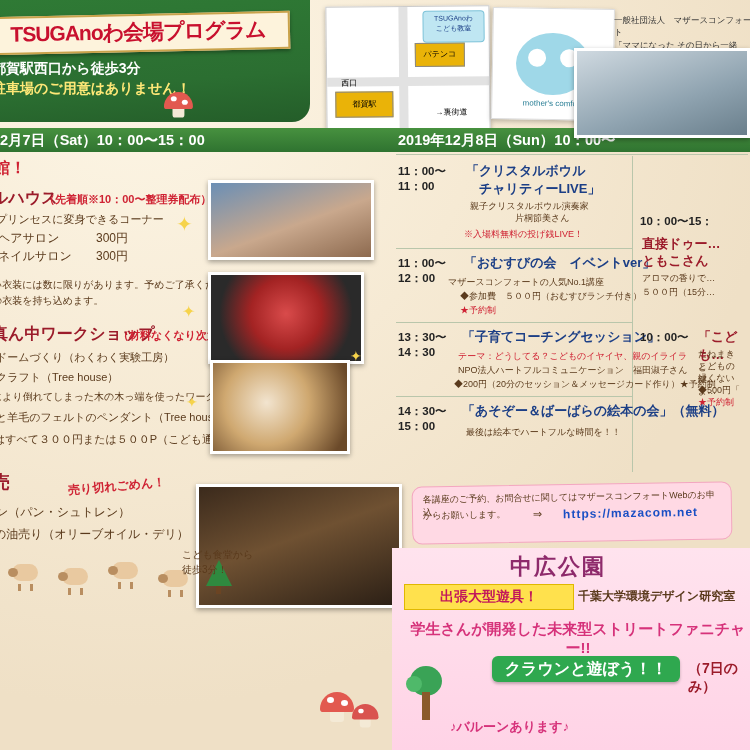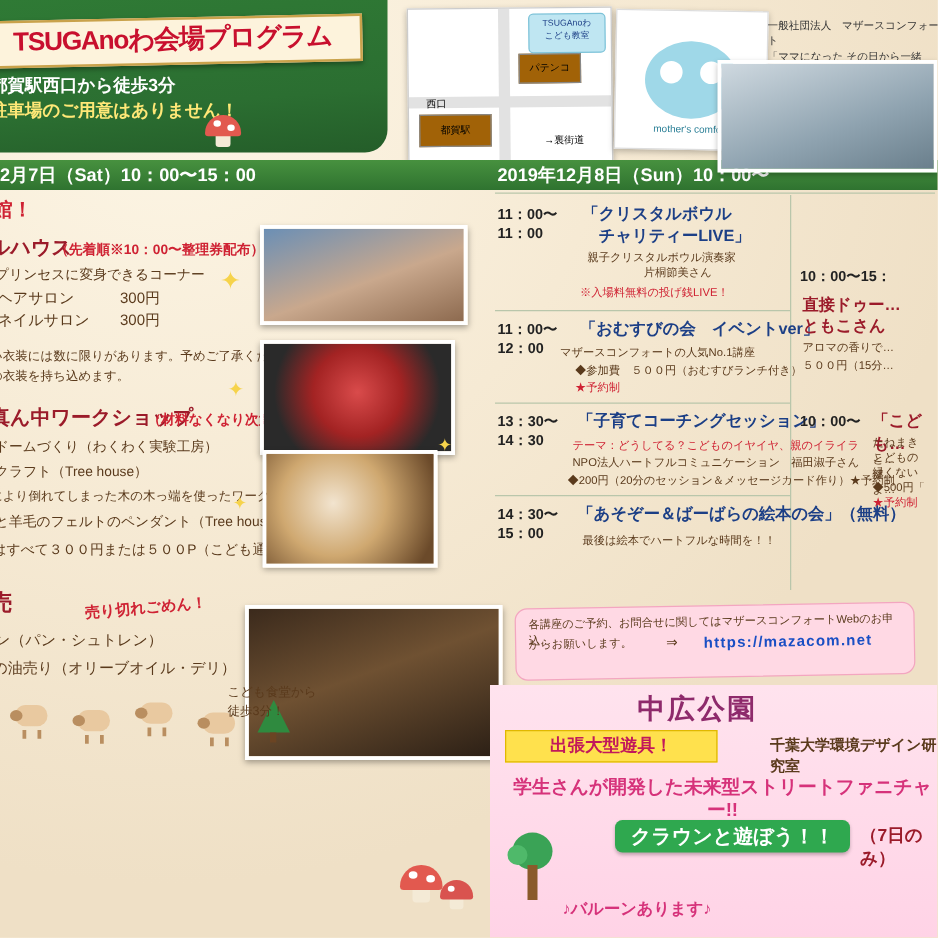--- a/index.html
+++ b/index.html
@@ -51,21 +51,21 @@
   }
   .hdr-line{color:#fff;font-weight:bold;}
 
   
   .mapcard{
     left:326px;top:6px;width:162px;height:122px;background:#fff;
     border:1px solid #ccc;box-shadow:0 2px 5px rgba(0,0,0,.3);
     transform:rotate(-0.6deg);
   }
   .mapcard .road{position:absolute;background:#e2e2e2;}
-  .mapbox{position:absolute;border:1px solid #888;background:#a16207;font-size:8px;text-align:center;}
+  .mapbox{position:absolute;border:1px solid #888;background:#eab308;font-size:8px;text-align:center;}
 
   
   .logocard{
     left:492px;top:8px;width:120px;height:110px;background:#fff;
     border:1px solid #ddd;box-shadow:0 2px 5px rgba(0,0,0,.25);
     transform:rotate(1deg);
   }
   .logo-circ{
     position:absolute;left:50%;top:24px;transform:translateX(-50%);
     width:74px;height:62px;border-radius:50%;
@@ -353,21 +353,21 @@
     <div class="abs s12 url" style="left:150px;top:22px;">https://mazacom.net</div>
   </div>
 
   <div class="abs s10 brown" style="left:182px;top:548px;white-space:pre-line;line-height:1.45;">こども食堂から
 徒歩3分！</div>
 
   <div class="abs parkbox">
     <div class="parktitle">中広公園</div>
 
     <div class="yellowbar">出張大型遊具！</div>
-    <div class="abs bold s12 brown" style="left:186px;top:40px;margin-left:38px;">千葉大学環境デザイン研究室</div>
+    <div class="abs bold s12 brown" style="left:186px;top:40px;">千葉大学環境デザイン研究室</div>
 
     <div class="abs pinkbig" style="left:14px;top:72px;">学生さんが開発した未来型ストリートファニチャー!!</div>
 
     <div class="greenbtn">クラウンと遊ぼう！！</div>
     <div class="abs bold s14 dkred" style="left:296px;top:112px;">（7日のみ）</div>
 
     <div class="abs bold s13 pink" style="left:58px;top:170px;">♪バルーンあります♪</div>
 
     <div class="abs" style="left:14px;top:118px;width:40px;height:56px;">
       <div class="abs" style="left:4px;top:0;width:32px;height:30px;border-radius:50%;background:#3aa356;"></div>

